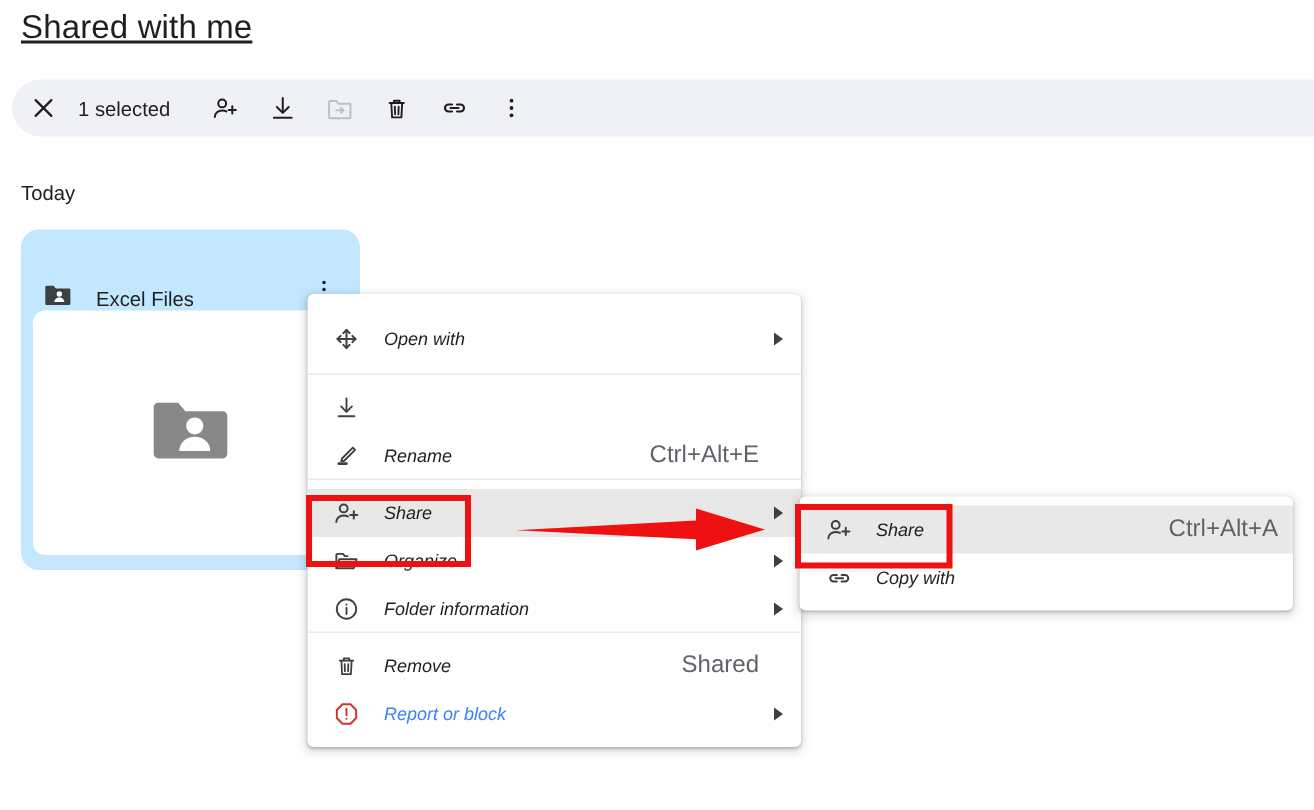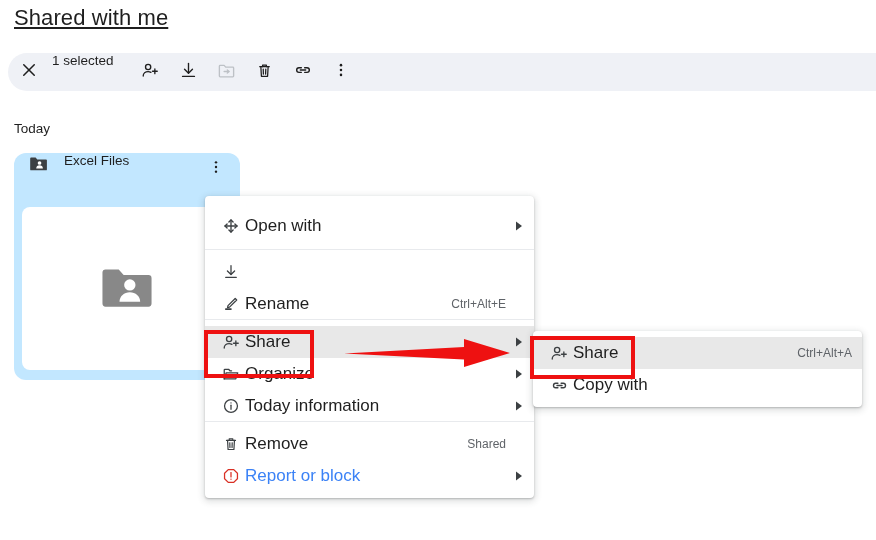--- a/index.html
+++ b/index.html
@@ -33,21 +33,21 @@
   
   .sel-toolbar {
     position: absolute;
     left: 8px;
     top: 53px;
     right: 0;
     height: 38px;
     background: #eff1f6;
     border-radius: 19px 0 0 19px;
     display: flex;
-    align-items: flex-start;
+    align-items: center;
   }
   .tb-btn {
     width: 34px;
     height: 34px;
     margin-left: 4px;
     border-radius: 50%;
     display: flex;
     align-items: center;
     justify-content: center;
     flex: none;
@@ -80,21 +80,21 @@
     width: 226px;
     height: 227px;
     background: #c2e7ff;
     border-radius: 12px;
     box-sizing: border-box;
     padding: 0;
   }
   .card-head {
     height: 54px;
     display: flex;
-    align-items: flex-start;
+    align-items: flex-end;
     padding: 0 4px 0 14px;
     box-sizing: border-box;
   }
   .card-folder-icon { flex: none; display: flex; }
   .card-title {
     font-size: 13.5px;
     font-weight: 500;
     color: #1f1f1f;
     margin-left: 15px;
     flex: 1;
@@ -142,27 +142,29 @@
   }
   .mi.tall { height: 48px; }
   .mi-icon {
     width: 28px;
     flex: none;
     display: flex;
     align-items: center;
     justify-content: center;
   }
   .mi-label {
-    font-size: 17px;
-    color: #1f1f1f;
+    font-size: 12px;
+    color: #1f1f1f;
+    margin-left: 11px;
     flex: 1;
     white-space: nowrap;
+    font-style: italic;
   }
   .mi-accel {
-    font-size: 12px;
+    font-size: 16px;
     color: #5f6368;
     margin-left: 12px;
     flex: none;
     white-space: nowrap;
   }
   .mi-arrow { flex: none; width: 18px; display: flex; justify-content: flex-end; }
   .mi.sep-below { border-bottom: 1px solid #e8eaed; }
   .mi.hl { background: #e8e8e8; }
   .mi.danger .mi-label { color: #3b82f6; }
   .mi-pad-top { height: 6px; }
@@ -400,21 +402,21 @@
   </div>
 
   <div class="mi sep-below">
     <span class="mi-icon">
       <svg width="18" height="18" viewBox="0 0 24 24" fill="none" stroke="#3c4043" stroke-width="1.7" stroke-linecap="round">
         <circle cx="12" cy="12" r="8.6"></circle>
         <line x1="12" y1="11" x2="12" y2="16.4"></line>
         <circle cx="12" cy="7.9" r="0.9" fill="#3c4043" stroke="none"></circle>
       </svg>
     </span>
-    <span class="mi-label">Today information</span>
+    <span class="mi-label">Folder information</span>
     <span class="mi-accel"></span>
     <span class="mi-arrow">
       <svg width="10" height="10" viewBox="0 0 10 10" fill="#3c4043">
           <polygon points="2,0.6 8,5 2,9.4"></polygon>
         </svg>
     </span>
   </div>
 
   <div class="mi-pad-top"></div>
 

